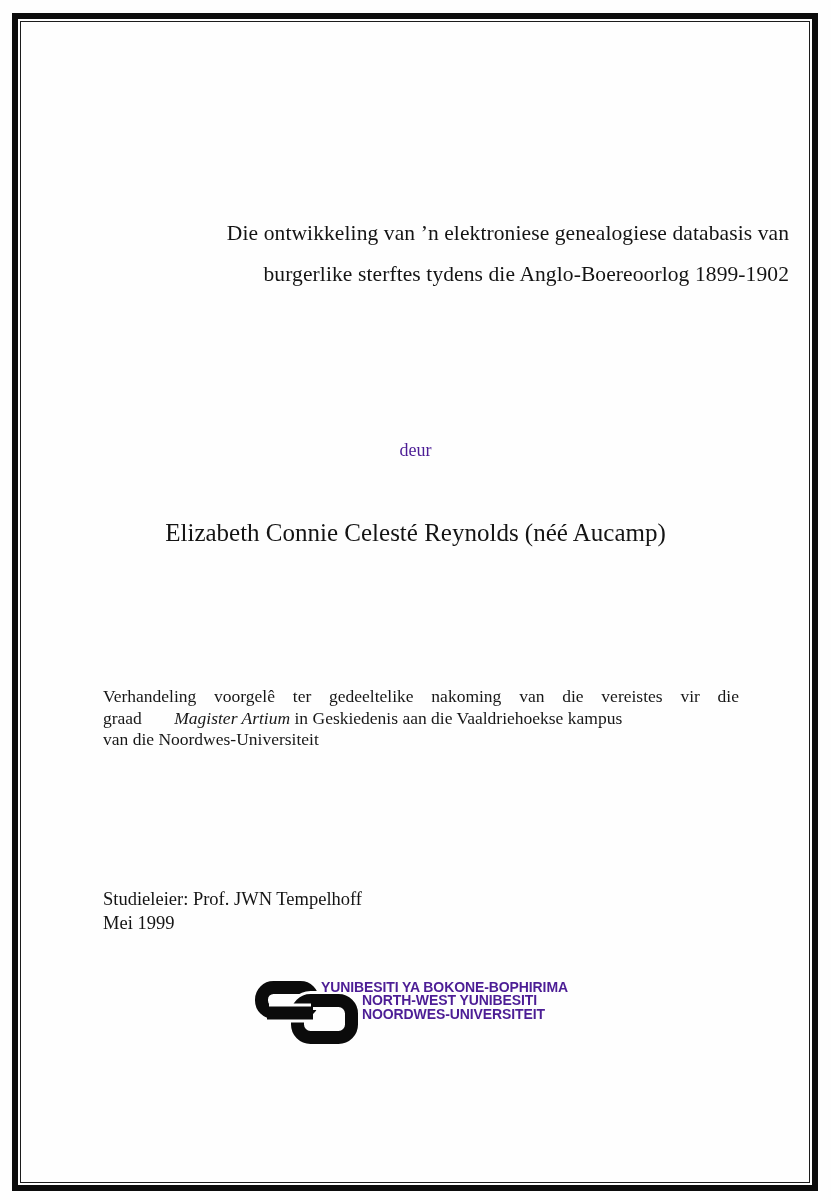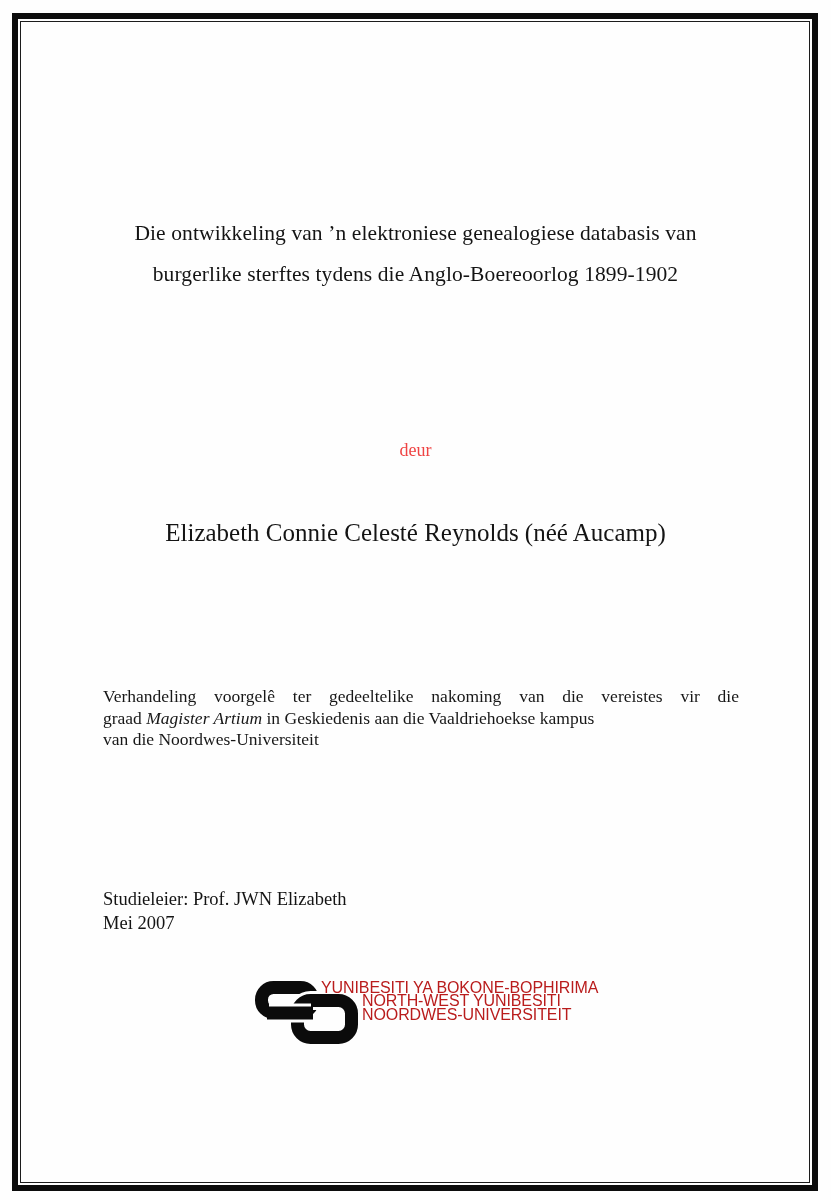--- a/index.html
+++ b/index.html
@@ -23,33 +23,33 @@
     left: 12px; top: 13px; right: 13px; bottom: 9px;
     border: 6px solid #0c0c0c;
   }
   .frame-inner {
     position: absolute;
     left: 2px; top: 2px; right: 2px; bottom: 2px;
     border: 1.5px solid #1c1c1c;
   }
   .title {
     position: absolute;
-    left: 50px; right: 50px; top: 213px;
-    text-align: center;
+    left: 50px; right: 42px; top: 213px;
+    text-align: right;
     font-size: 21.5px;
     line-height: 41px;
     color: #141414;
     letter-spacing: 0.1px;
   }
   .byline {
     position: absolute;
     left: 0; right: 0; top: 440px;
     text-align: center;
     font-size: 18px;
-    color: #ef4444;
+    color: #4c1d95;
   }
   .author {
     position: absolute;
     left: 0; right: 0; top: 519px;
     text-align: center;
     font-size: 25px;
     color: #141414;
   }
   .statement {
     position: absolute;
@@ -77,31 +77,31 @@
     width: 330px; height: 78px;
   }
   .logo-mark {
     position: absolute;
     left: 0; top: 3px;
   }
   .logo-text {
     position: absolute;
     left: 107px; top: 3px;
     font-family: "Liberation Sans", "DejaVu Sans", sans-serif;
-    font-weight: 400;
-    font-size: 16px;
+    font-weight: 700;
+    font-size: 14px;
     line-height: 13.4px;
     letter-spacing: -0.1px;
-    color: #b91c1c;
+    color: #4c1d95;
     white-space: nowrap;
   }
   .logo-text .line-first {
     margin-left: -41px;
   }
-  i { font-style: italic; }
+  i { font-style: italic; margin-left: 28px; }
 </style>
 </head>
 <body>
 
 <div class="page">
 
   <div class="frame-outer">
     <div class="frame-inner"></div>
   </div>
 
@@ -114,22 +114,22 @@
 
   <div class="author">Elizabeth Connie Celesté Reynolds (néé Aucamp)</div>
 
   <div class="statement">
     <div class="justified">Verhandeling voorgelê ter gedeeltelike nakoming van die vereistes vir die</div>
     <div><span>graad </span><i>Magister Artium</i><span> in Geskiedenis aan die Vaaldriehoekse kampus</span></div>
     <div>van die Noordwes-Universiteit</div>
   </div>
 
   <div class="supervisor-block">
-    <div>Studieleier: Prof. JWN Elizabeth</div>
-    <div>Mei 2007</div>
+    <div>Studieleier: Prof. JWN Tempelhoff</div>
+    <div>Mei 1999</div>
   </div>
 
   <div class="logo">
     <svg class="logo-mark" width="103" height="63" viewBox="0 0 103 63" xmlns="http://www.w3.org/2000/svg">
 
       <rect x="6.5" y="6.5" width="51" height="25" rx="12" fill="none" stroke="#0b0b0b" stroke-width="13"></rect>
 
       <rect x="42.5" y="19.5" width="54" height="37" rx="13" fill="none" stroke="#fefefe" stroke-width="19"></rect>
       <rect x="42.5" y="19.5" width="54" height="37" rx="13" fill="none" stroke="#0b0b0b" stroke-width="13"></rect>
 

